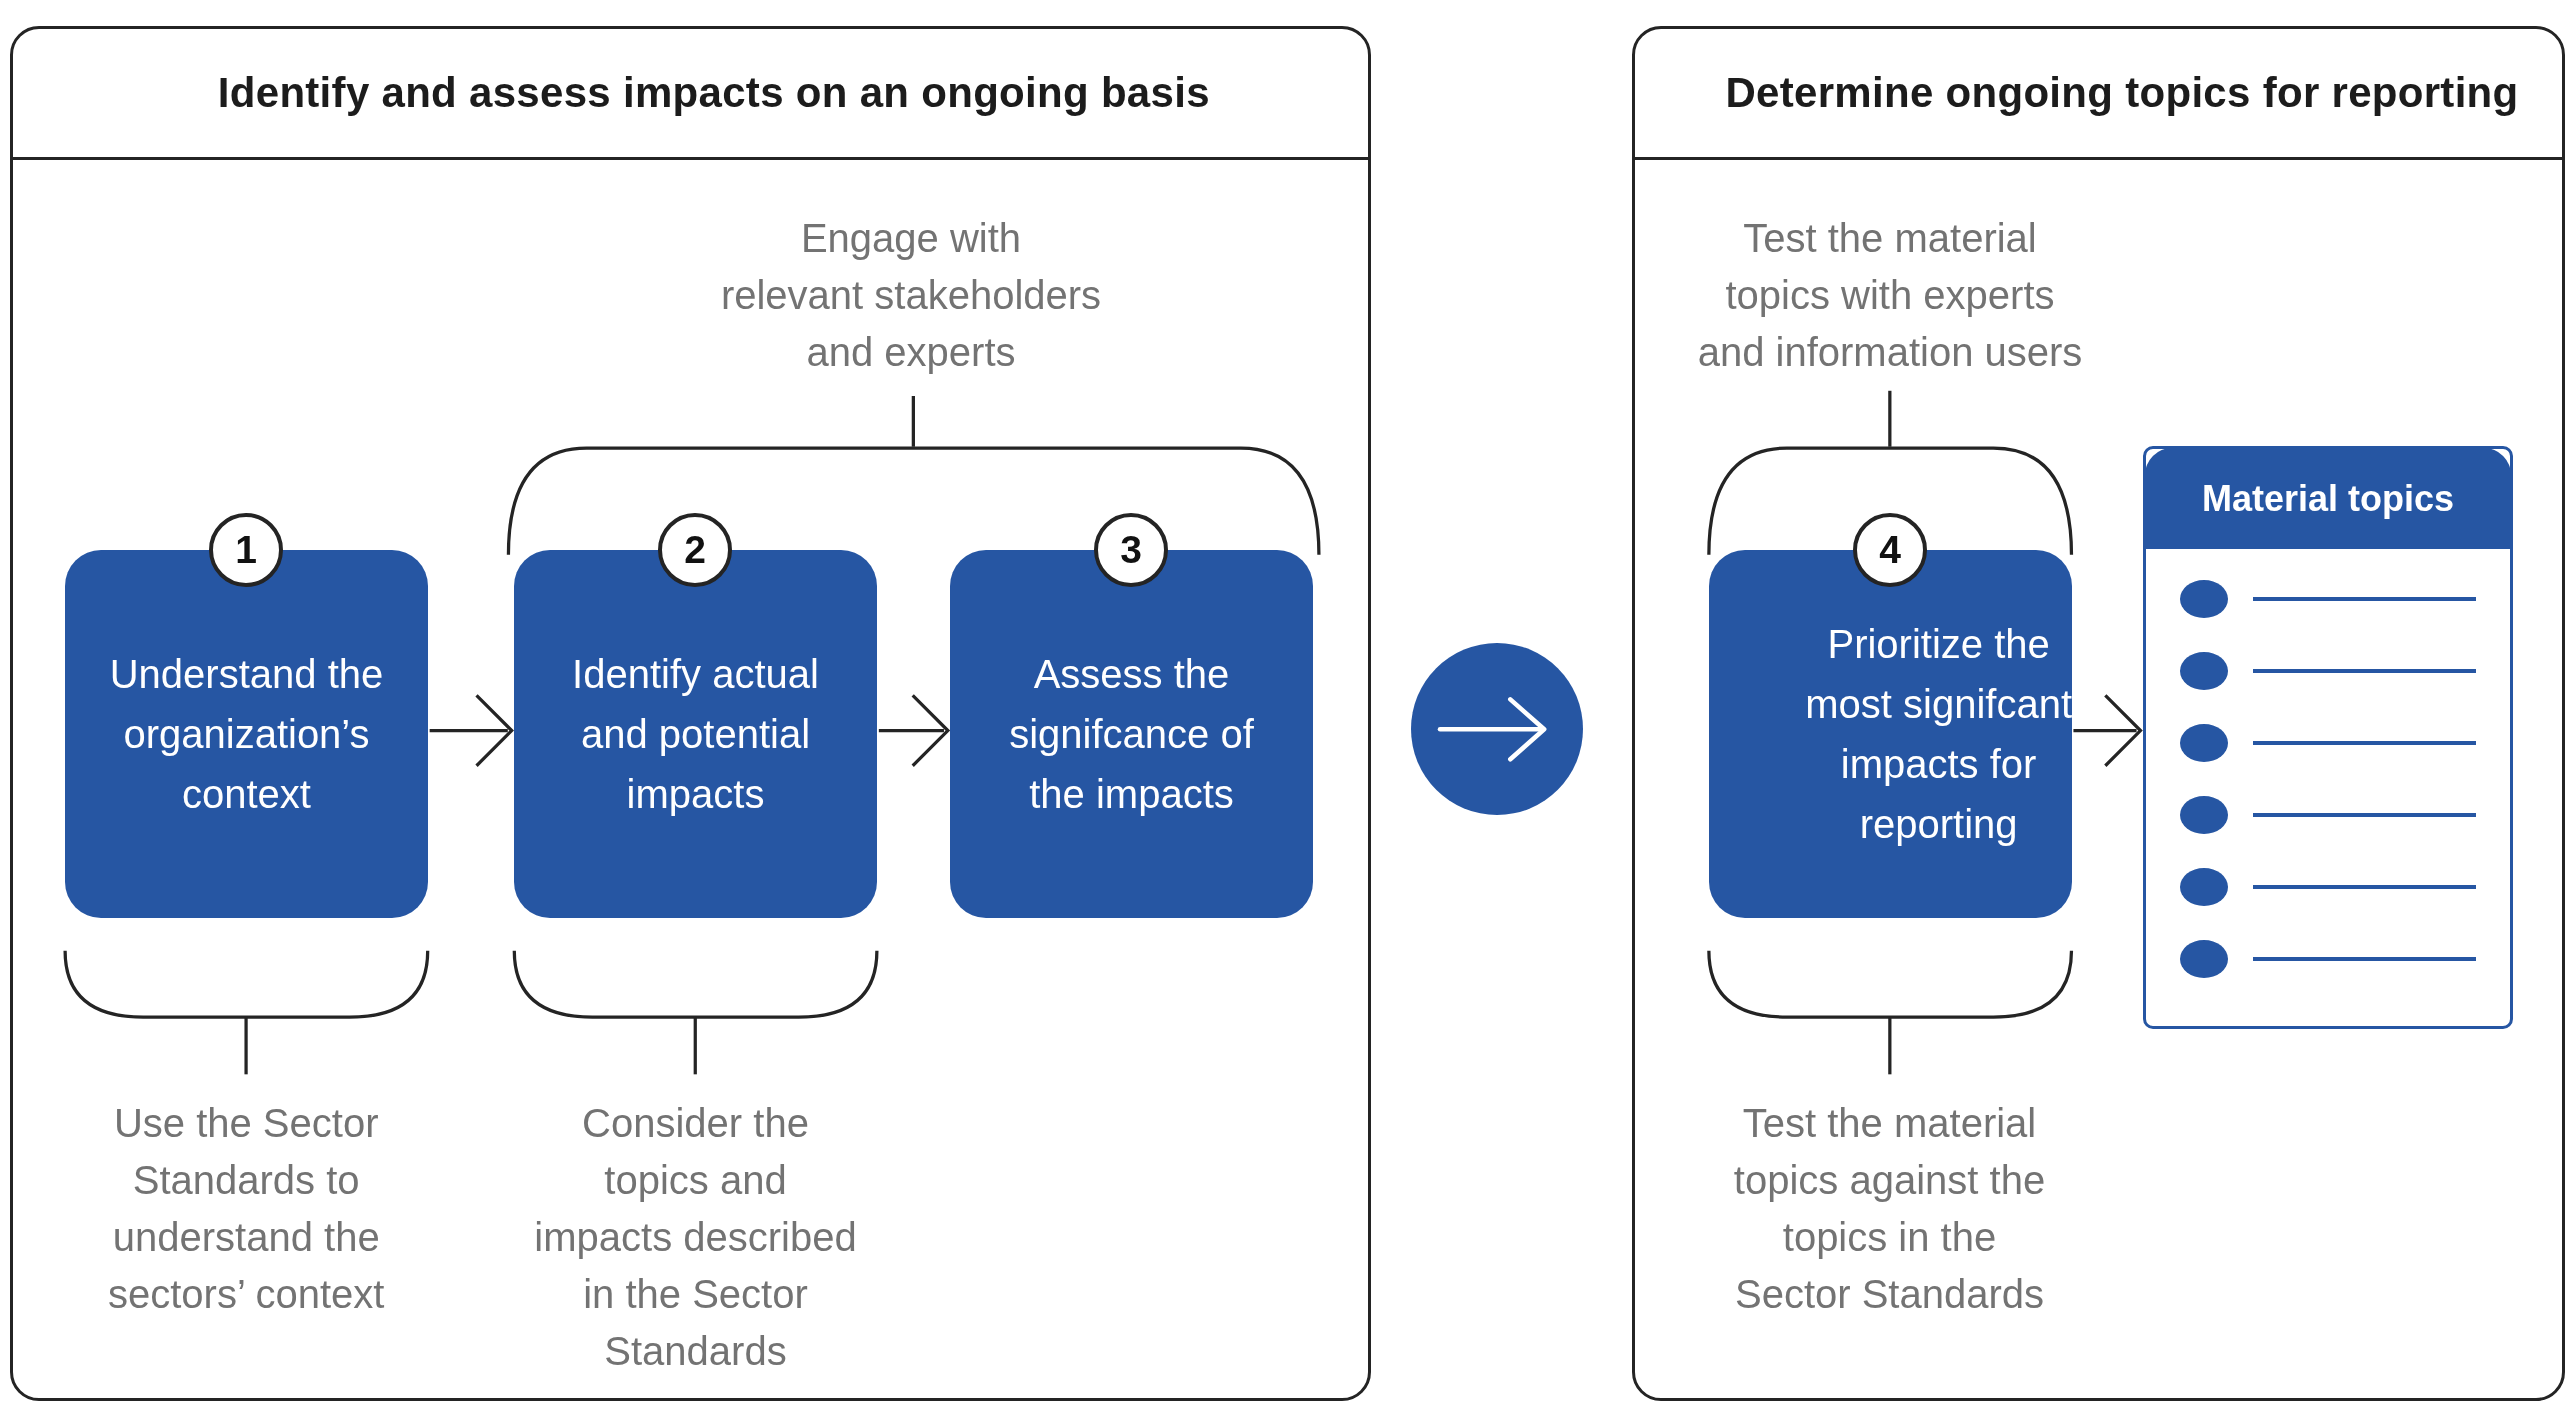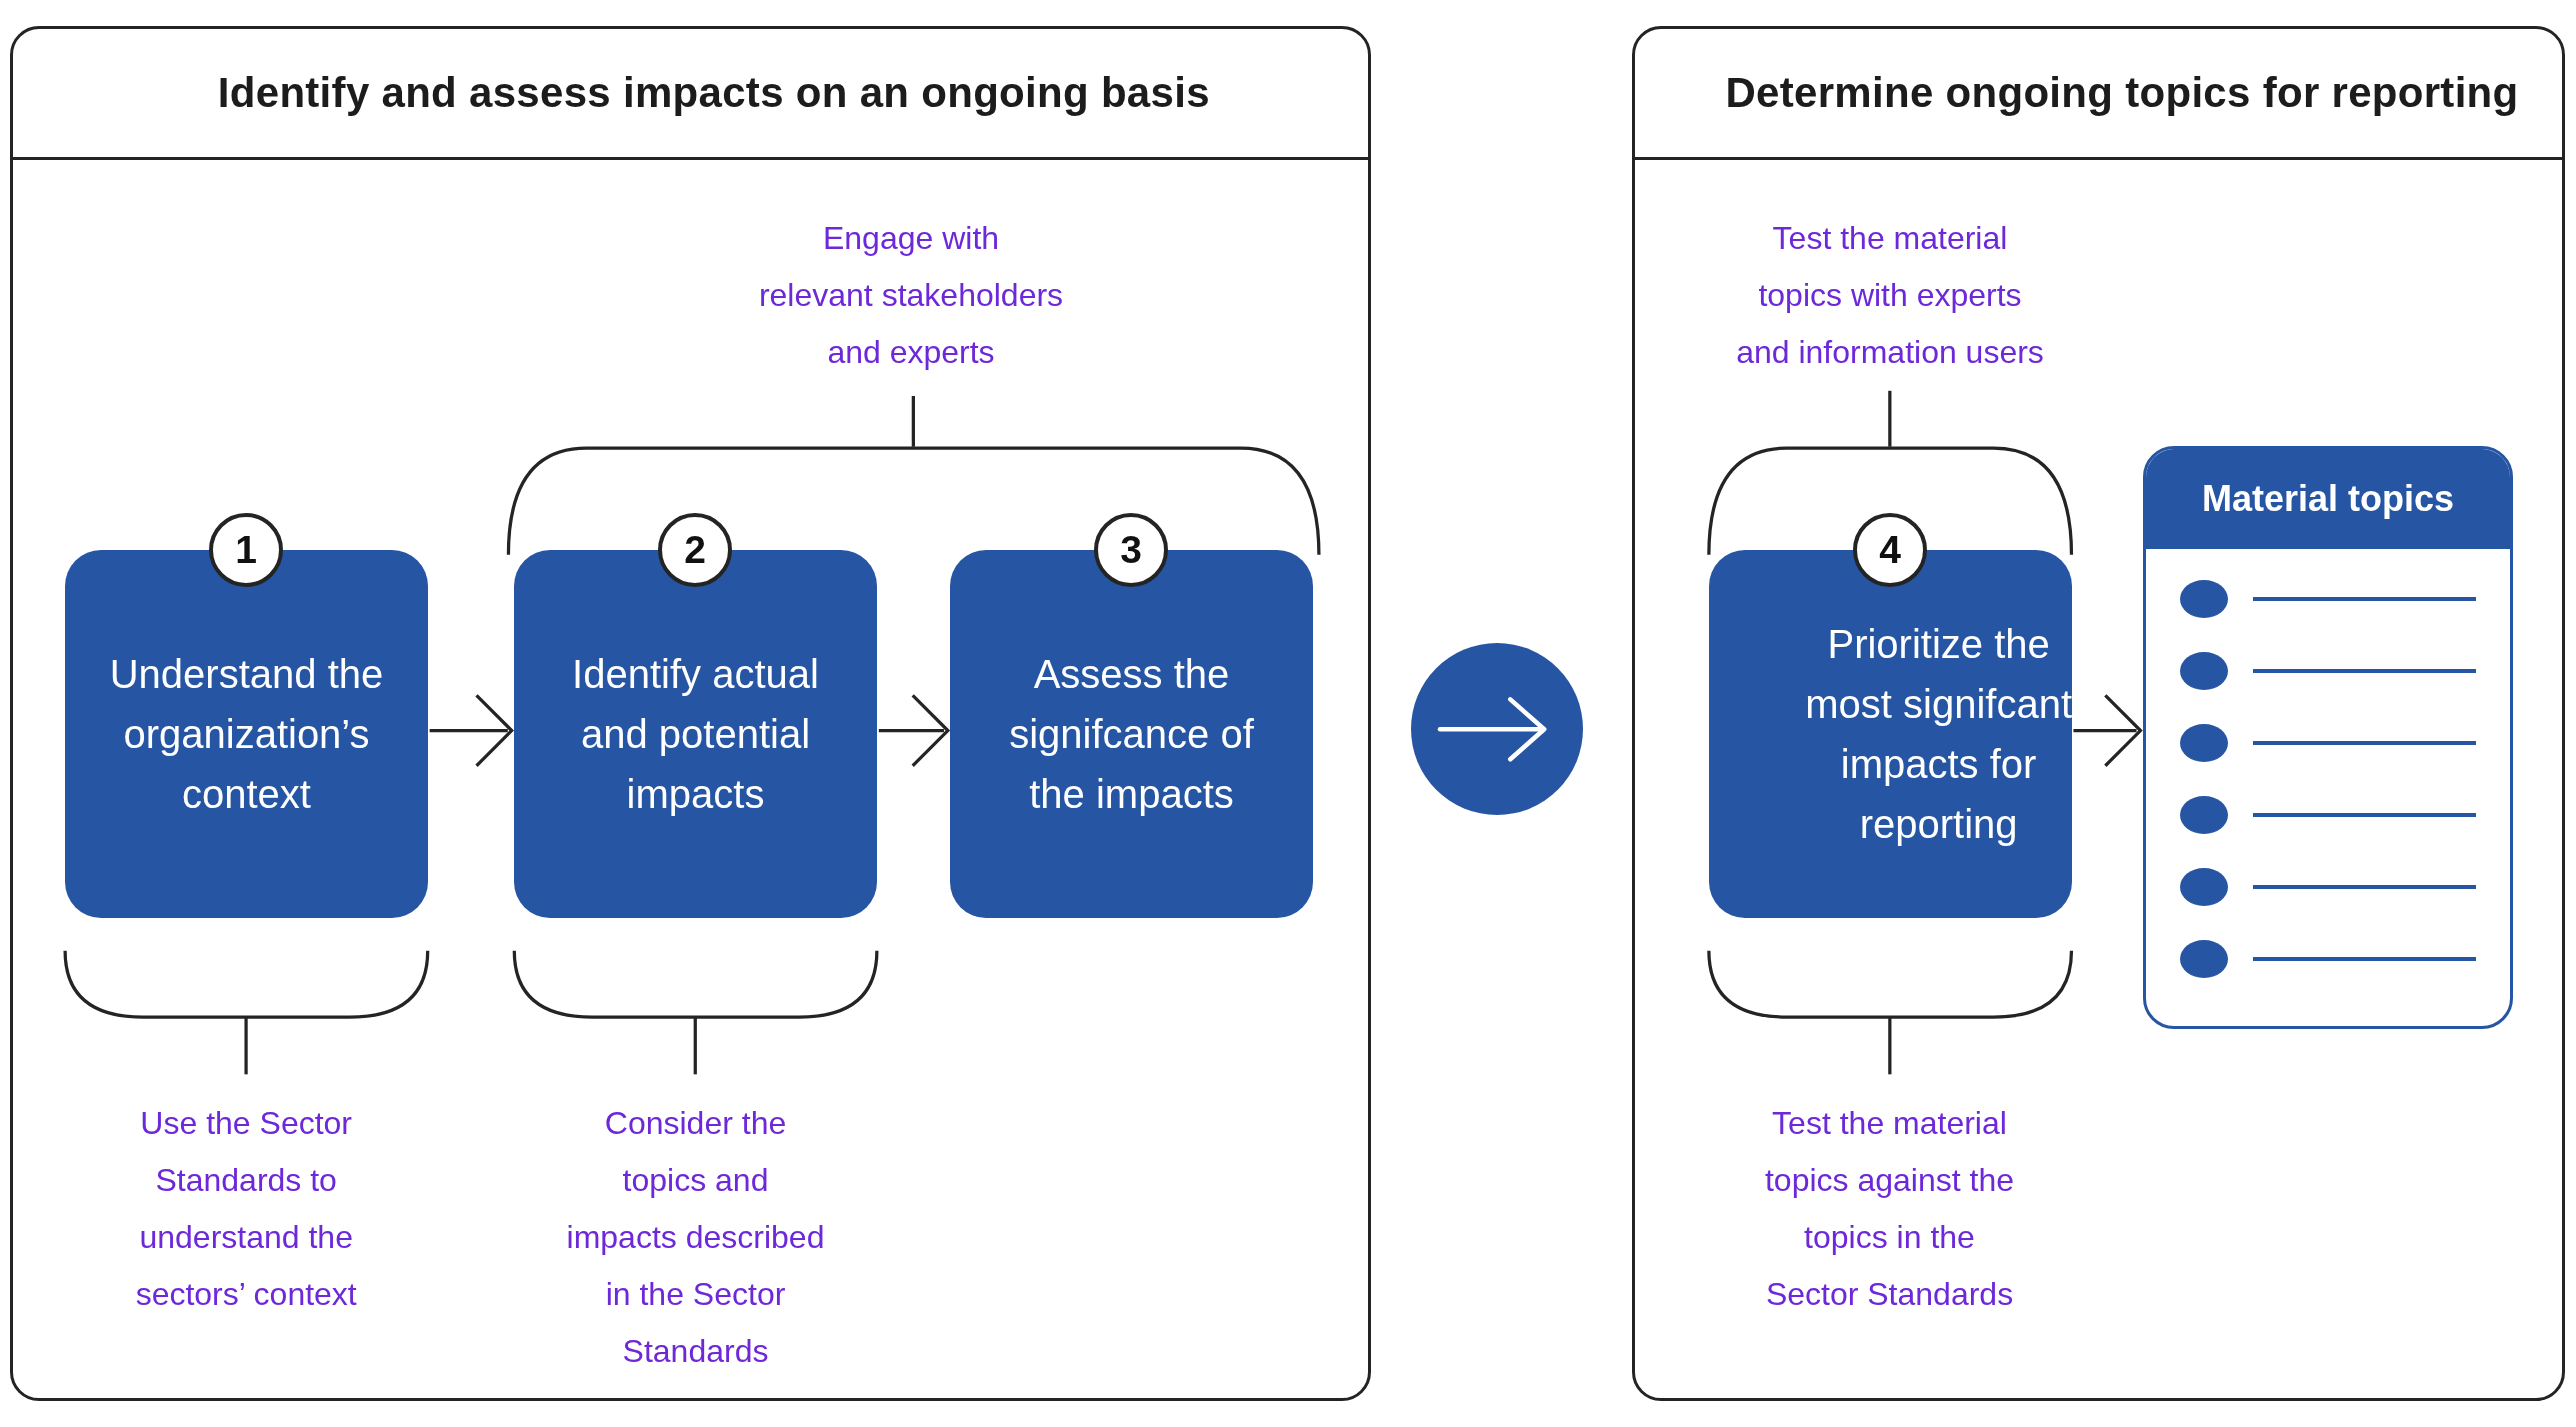--- a/index.html
+++ b/index.html
@@ -75,22 +75,22 @@
     justify-content: center;
     font-size: 39px;
     font-weight: bold;
     color: #111111;
   }
 
   
   .annotation {
     position: absolute;
     width: 586px;
-    color: #6d28d9;
-    font-size: 32px;
+    color: #737373;
+    font-size: 40px;
     line-height: 57px;
     text-align: center;
     white-space: pre-line;
   }
 
   
   .flow-circle {
     position: absolute;
     left: 1411px;
     top: 643px;
@@ -102,21 +102,21 @@
 
   
   .mt-card {
     position: absolute;
     left: 2143px;
     top: 446px;
     width: 370px;
     height: 583px;
     background: #ffffff;
     border: 3.9px solid #2656a3;
-    border-radius: 31px;
+    border-radius: 10px;
     box-sizing: border-box;
     overflow: hidden;
   }
   .mt-header {
     height: 101px;
     margin: -0.7px;
     background: #2656a3;
     border-radius: 27px 27px 0 0;
     display: flex;
     align-items: center;

